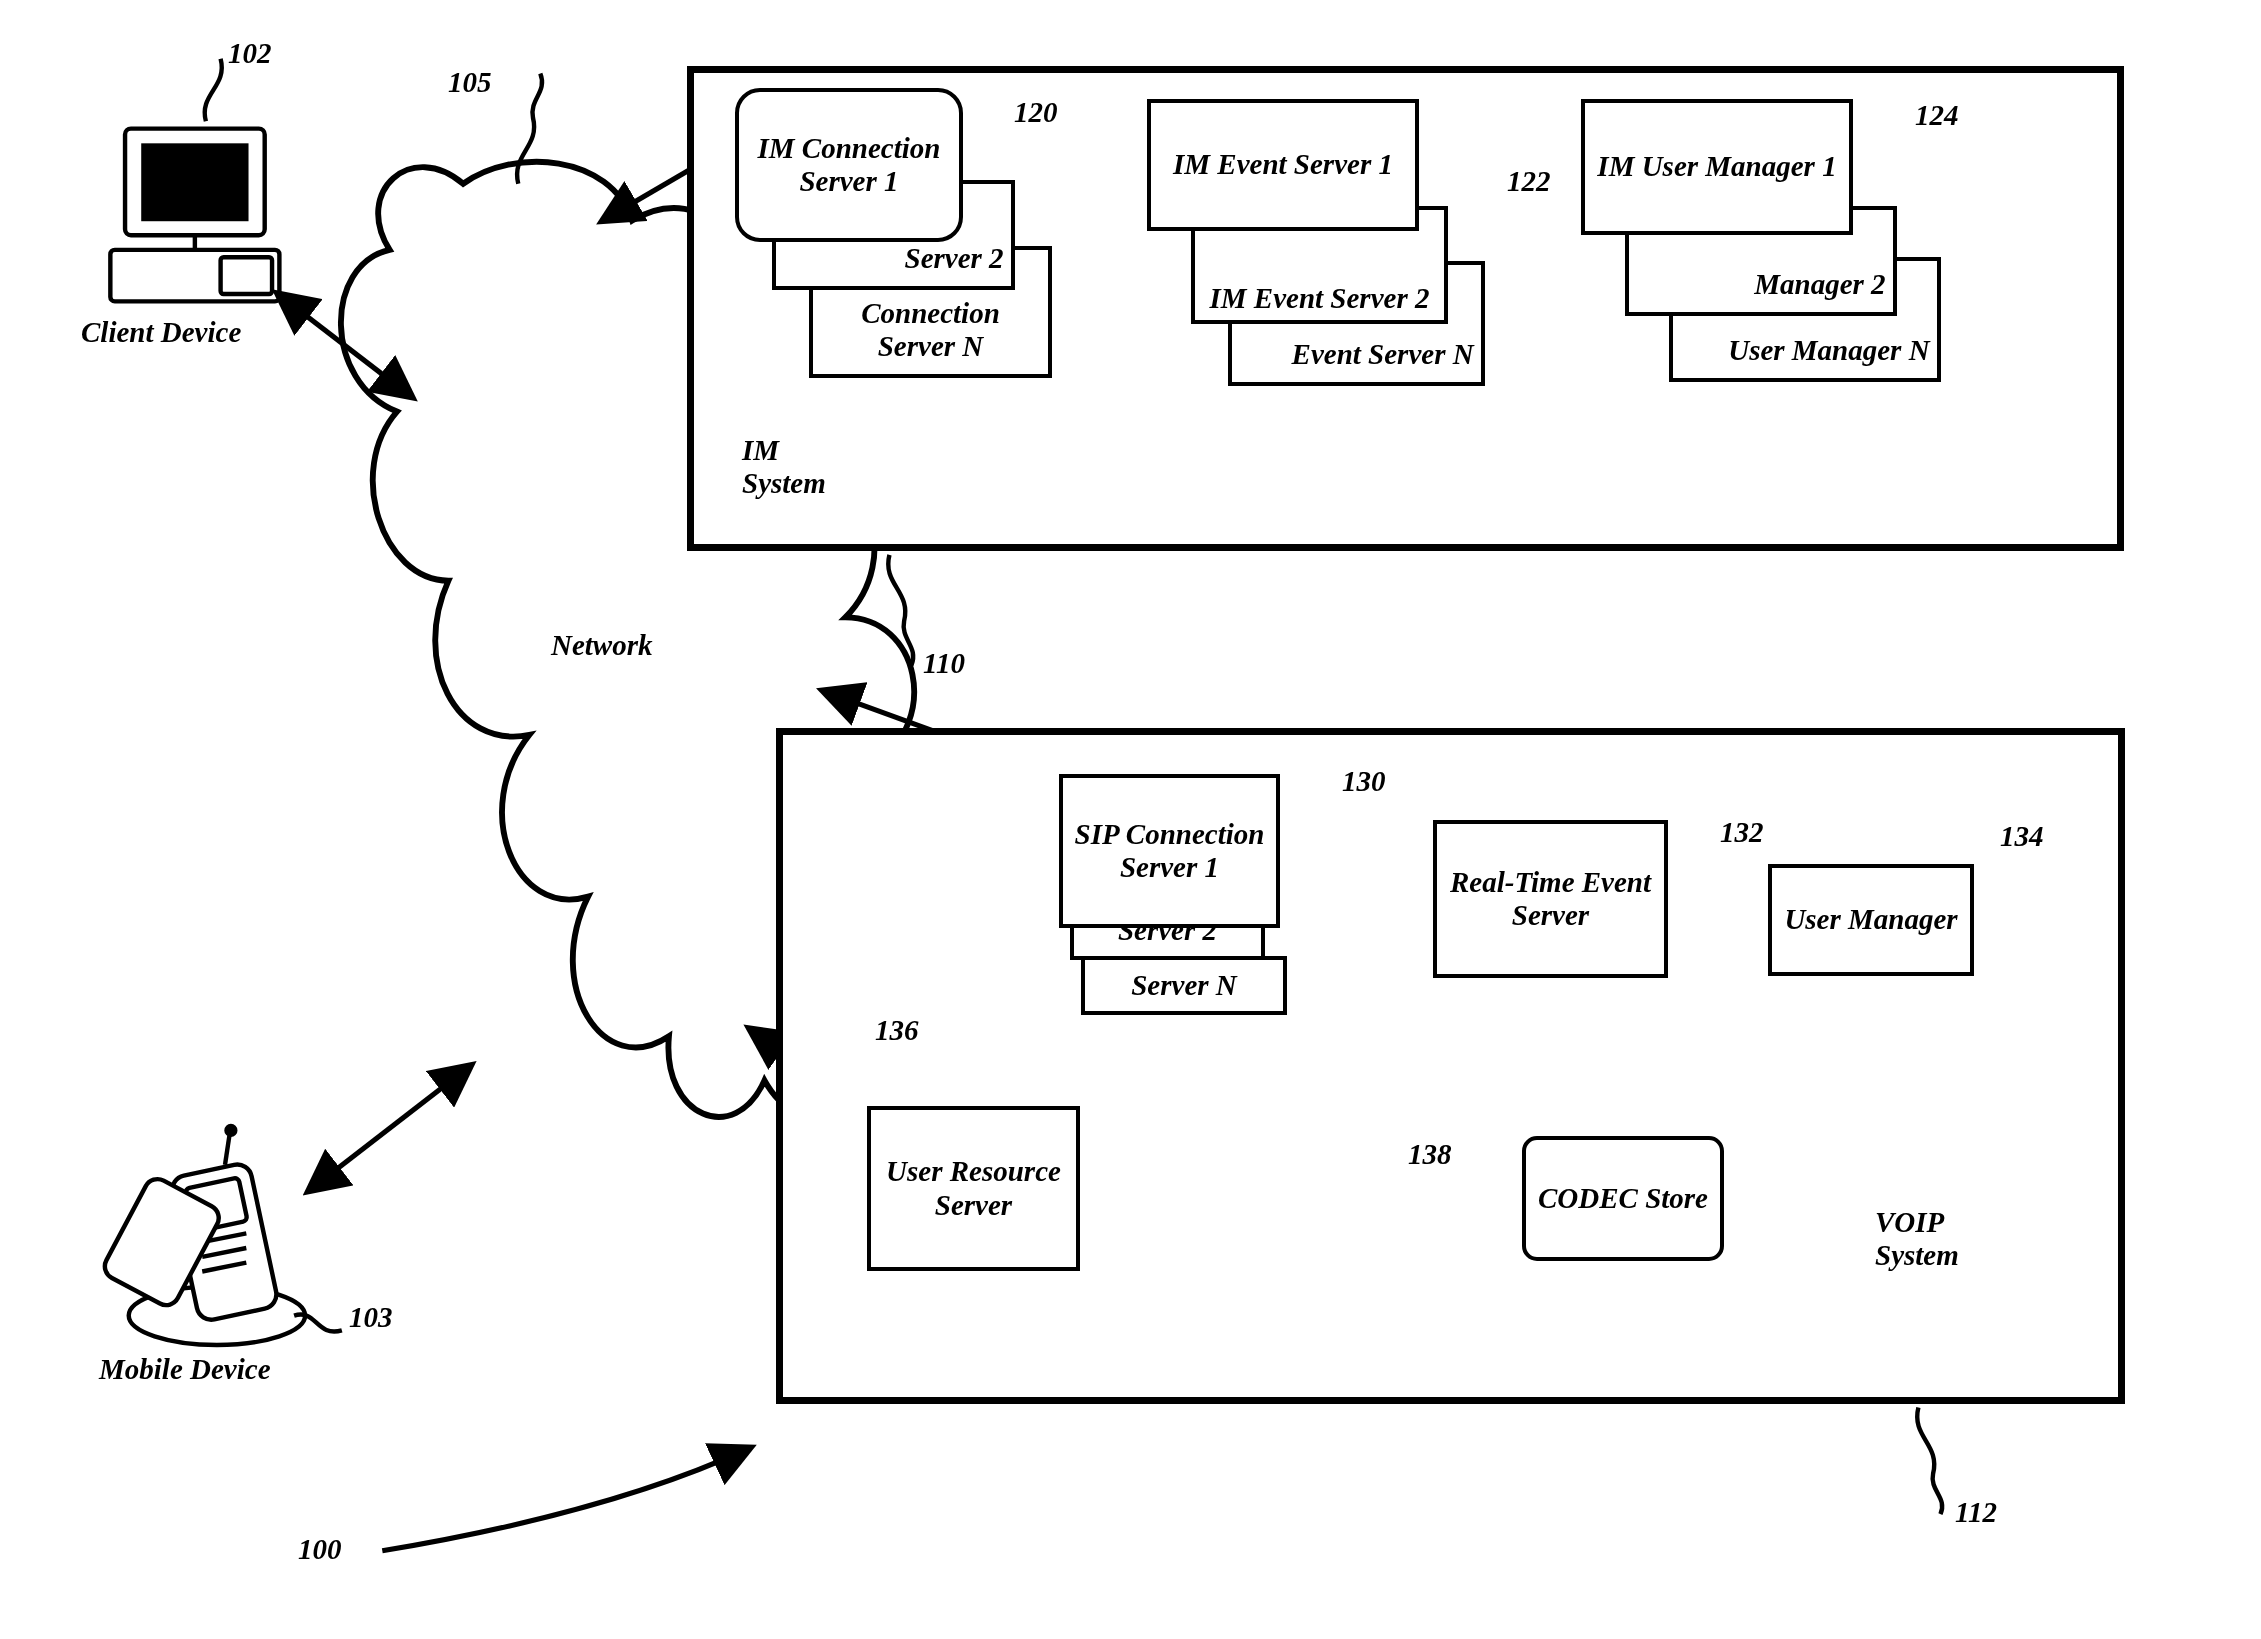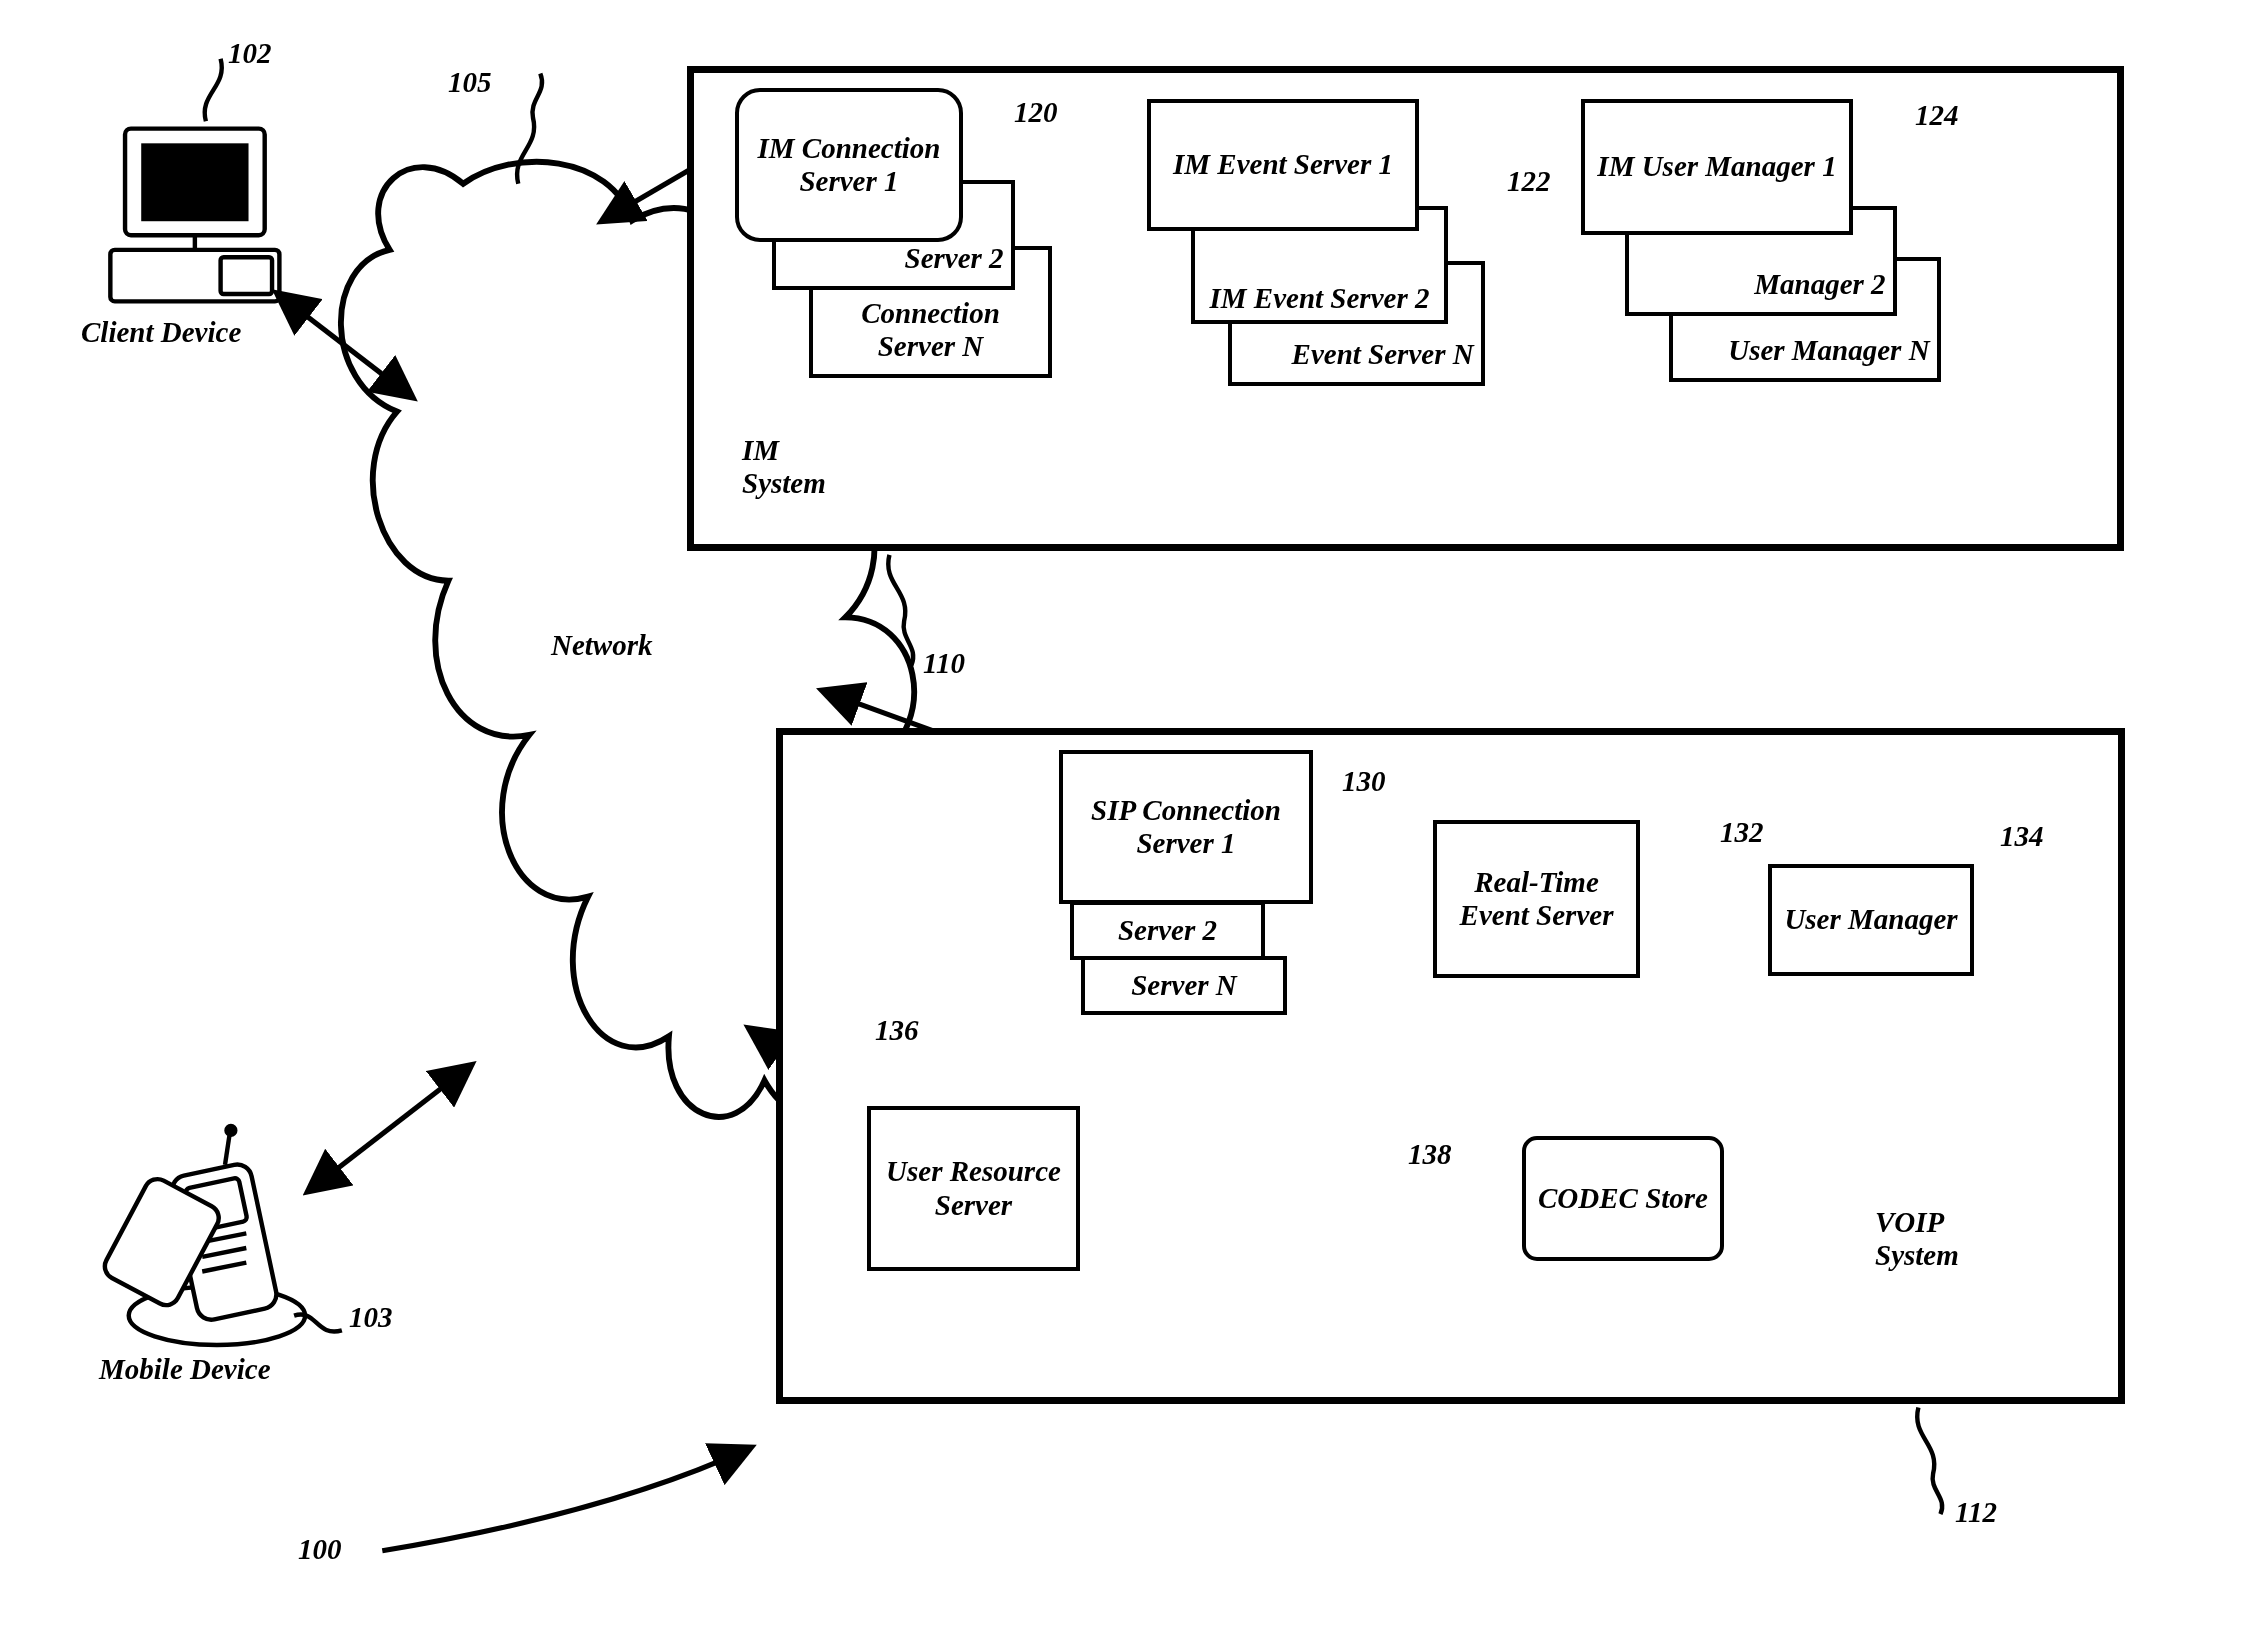--- a/index.html
+++ b/index.html
@@ -191,27 +191,27 @@
     <span>IM User
 Manager 1</span>
   </div>
 
   <div class="box" style="left:1081px; top:956px; width:206px; height:59px;">
     <span>Server N</span>
   </div>
   <div class="box" style="left:1070px; top:901px; width:195px; height:59px;">
     <span>Server 2</span>
   </div>
-  <div class="box" style="left:1059px; top:750px; width:254px; height:154px;">
+  <div class="box" style="left:1059px; top:774px; width:221px; height:154px;">
     <span>SIP
 Connection
 Server 1</span>
   </div>
 
-  <div class="box" style="left:1433px; top:820px; width:207px; height:158px;">
+  <div class="box" style="left:1433px; top:820px; width:235px; height:158px;">
     <span>Real-Time
 Event
 Server</span>
   </div>
 
   <div class="box" style="left:1768px; top:838px; width:206px; height:112px;margin-top:26px;">
     <span>User
 Manager</span>
   </div>
 

